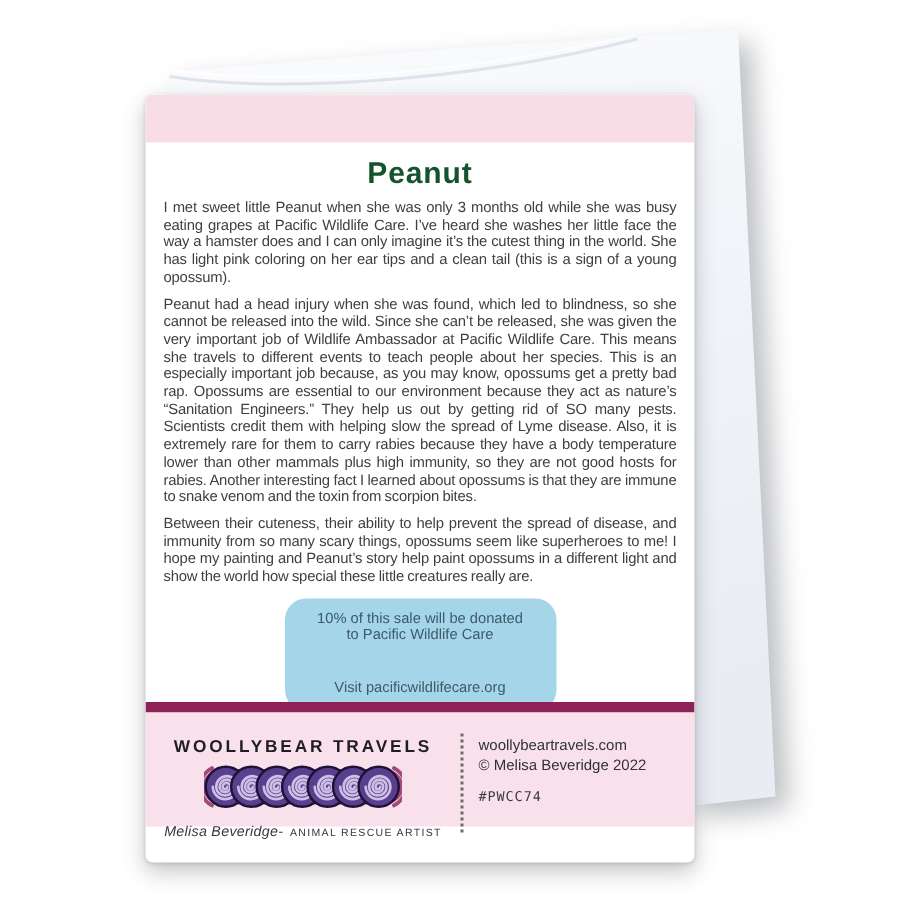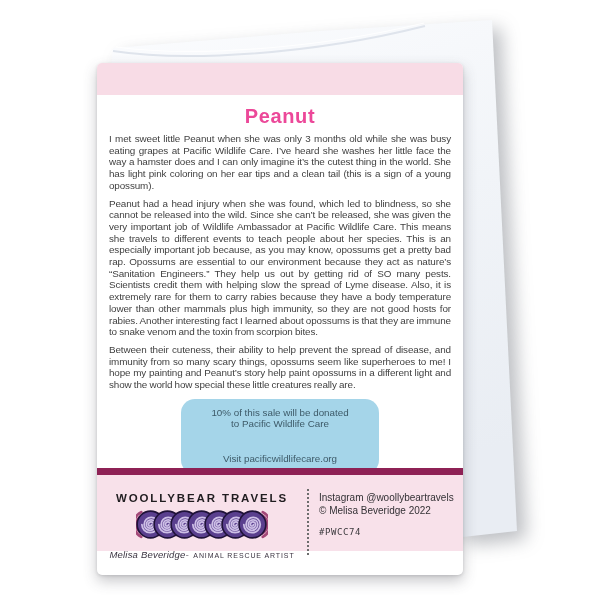--- a/index.html
+++ b/index.html
@@ -16,33 +16,33 @@
     position: absolute; left: 97px; top: 63px; width: 366px; height: 512px;
     background: #ffffff; border-radius: 5px;
     box-shadow: 0 6px 14px rgba(70,70,80,0.30), 0 1px 3px rgba(70,70,80,0.18);
     overflow: hidden;
   }
   .top-band { height: 32px; background: #f8dce6; }
 
   .card-title {
     margin-top: 9px; text-align: center;
     font-size: 20px; line-height: 25px; letter-spacing: 0.6px;
-    color: #ec4899; font-weight: bold;
+    color: #14532d; font-weight: bold;
   }
 
   .story {
     margin-top: 4px; padding: 0 12px;
     font-size: 9.9px; line-height: 11.7px; letter-spacing: -0.12px; word-spacing: -0.4px;
     color: #3f3f3f; text-align: justify;
   }
   .story p { margin-bottom: 6px; }
   .story p:last-child { margin-bottom: 0; }
 
   .donation-box {
-    width: 198px; margin: 8px auto 0;
+    width: 181px; margin: 8px auto 0;
     background: #a5d5e9; border-radius: 14px;
     padding: 8px 4px 9px;
     text-align: center; color: #3d5a68;
     font-size: 9.8px; line-height: 11.6px;
   }
   .donation-box .visit-line { margin-top: 23px; }
 
   .divider-bar {
     position: absolute; left: 0; top: 405px; width: 100%; height: 7px;
     background: #8e2155;
@@ -174,20 +174,20 @@
 
         <div class="artist-line">
           <span class="artist-name">Melisa Beveridge-</span>
           <span class="artist-title">ANIMAL RESCUE ARTIST</span>
         </div>
       </div>
 
       <div class="footer-divider"></div>
 
       <div class="footer-right">
-        <div>Instagram @woollybeartravels</div>
+        <div>woollybeartravels.com</div>
         <div>© Melisa Beveridge 2022</div>
         <div class="item-code">#PWCC74</div>
       </div>
     </div>
 
   </div>
 </div>
 
 </body></html>

